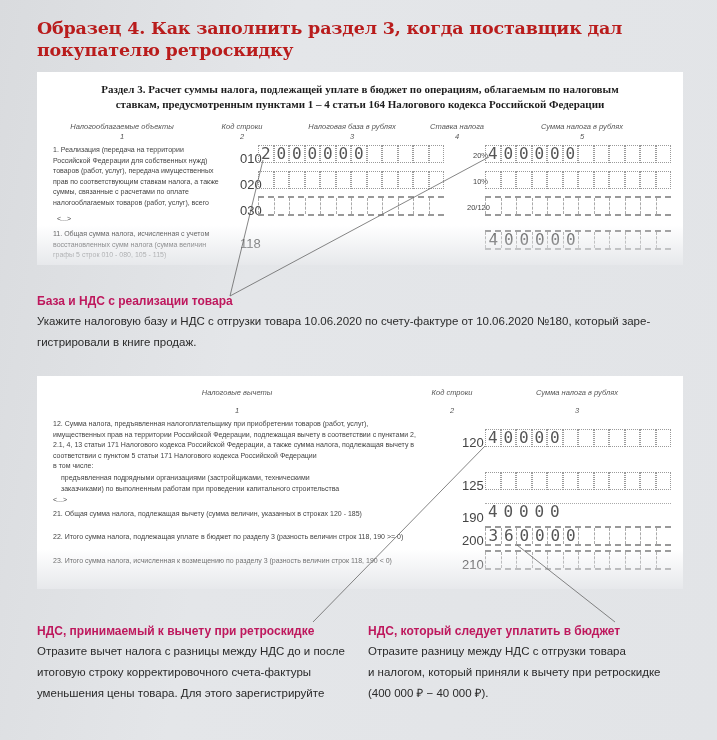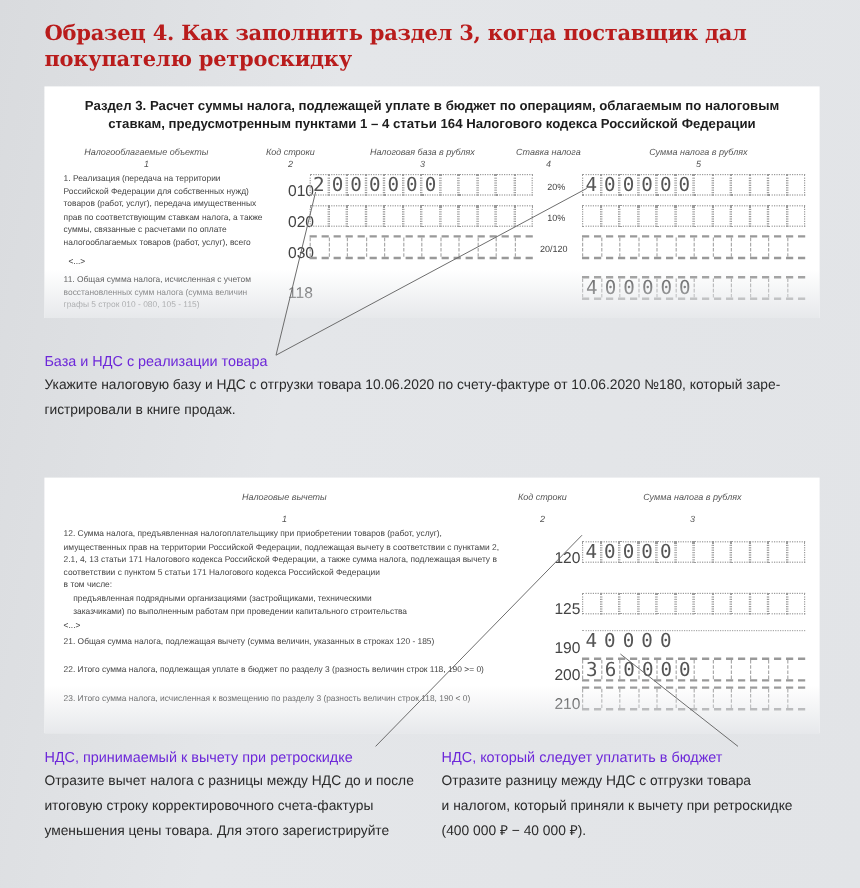--- a/index.html
+++ b/index.html
@@ -18,45 +18,45 @@
   }
   .panel {
     position: absolute; left: 37px; width: 646px; background: #fff;
   }
   .panel::after {
     content: ""; position: absolute; left: 0; right: 0; bottom: 0; height: 40px;
     background: linear-gradient(to bottom, rgba(255,255,255,0), rgba(228,230,233,0.9));
     pointer-events: none;
   }
   #panel1 { top: 72px; height: 193px; }
-  #panel2 { top: 398px; height: 213px; padding-left: 40px; }
+  #panel2 { top: 376px; height: 213px; padding-left: 40px; }
 
   .sec-title {
     position: absolute; left: 0; right: 0; top: 10px; text-align: center;
-    font-weight: bold; font-size: 11px; line-height: 15px; color: #1d1d1d;
+    font-weight: bold; font-size: 11px; line-height: 15px; color: #1d1d1d; font-family: Liberation Serif, serif;
   }
   .hdr { position: absolute; font-style: italic; font-size: 7.5px; color: #555; text-align: center; }
   .num { position: absolute; font-style: italic; font-size: 7.5px; color: #555; text-align: center; }
   .desc { position: absolute; font-size: 7px; line-height: 10.6px; color: #444; }
   .code { position: absolute; font-size: 13px; color: #444; }
-  .rate { position: absolute; font-size: 7.5px; color: #444; }
+  .rate { position: absolute; font-size: 7.5px; color: #444; margin-left: 17px; }
 
   .cells { position: absolute; display: flex; height: 18px; }
   .cells .cell {
     flex: 1; height: 18px; border: 1px dotted #9a9a9a;
     font-family: "DejaVu Sans Mono", monospace; font-size: 16px;
     line-height: 16px; text-align: center; color: #555;
   }
   .cells.dashed { border-top: 2px dashed #999; border-bottom: 2px dashed #999; height: 20px; }
   .cells.dashed .cell { border: none; border-left: 1px dashed #aaa; height: 16px; }
   .cells.plain .cell { border: none; }
   .cells.plain { border-top: 1px dotted #aaa; }
 
   .callout-title {
-    position: absolute; font-weight: normal; color: #6d28d9; font-size: 12px;
+    position: absolute; font-weight: bold; color: #be185d; font-size: 12px;
   }
   .callout-text {
     position: absolute; font-size: 11.5px; line-height: 21px; color: #2a2a2a;
   }
   svg.lines { position: absolute; left: 0; top: 0; pointer-events: none; }
 </style>
 </head>
 <body>
 
 <div class="title">Образец 4. Как заполнить раздел 3, когда поставщик дал покупателю ретроскидку</div>

